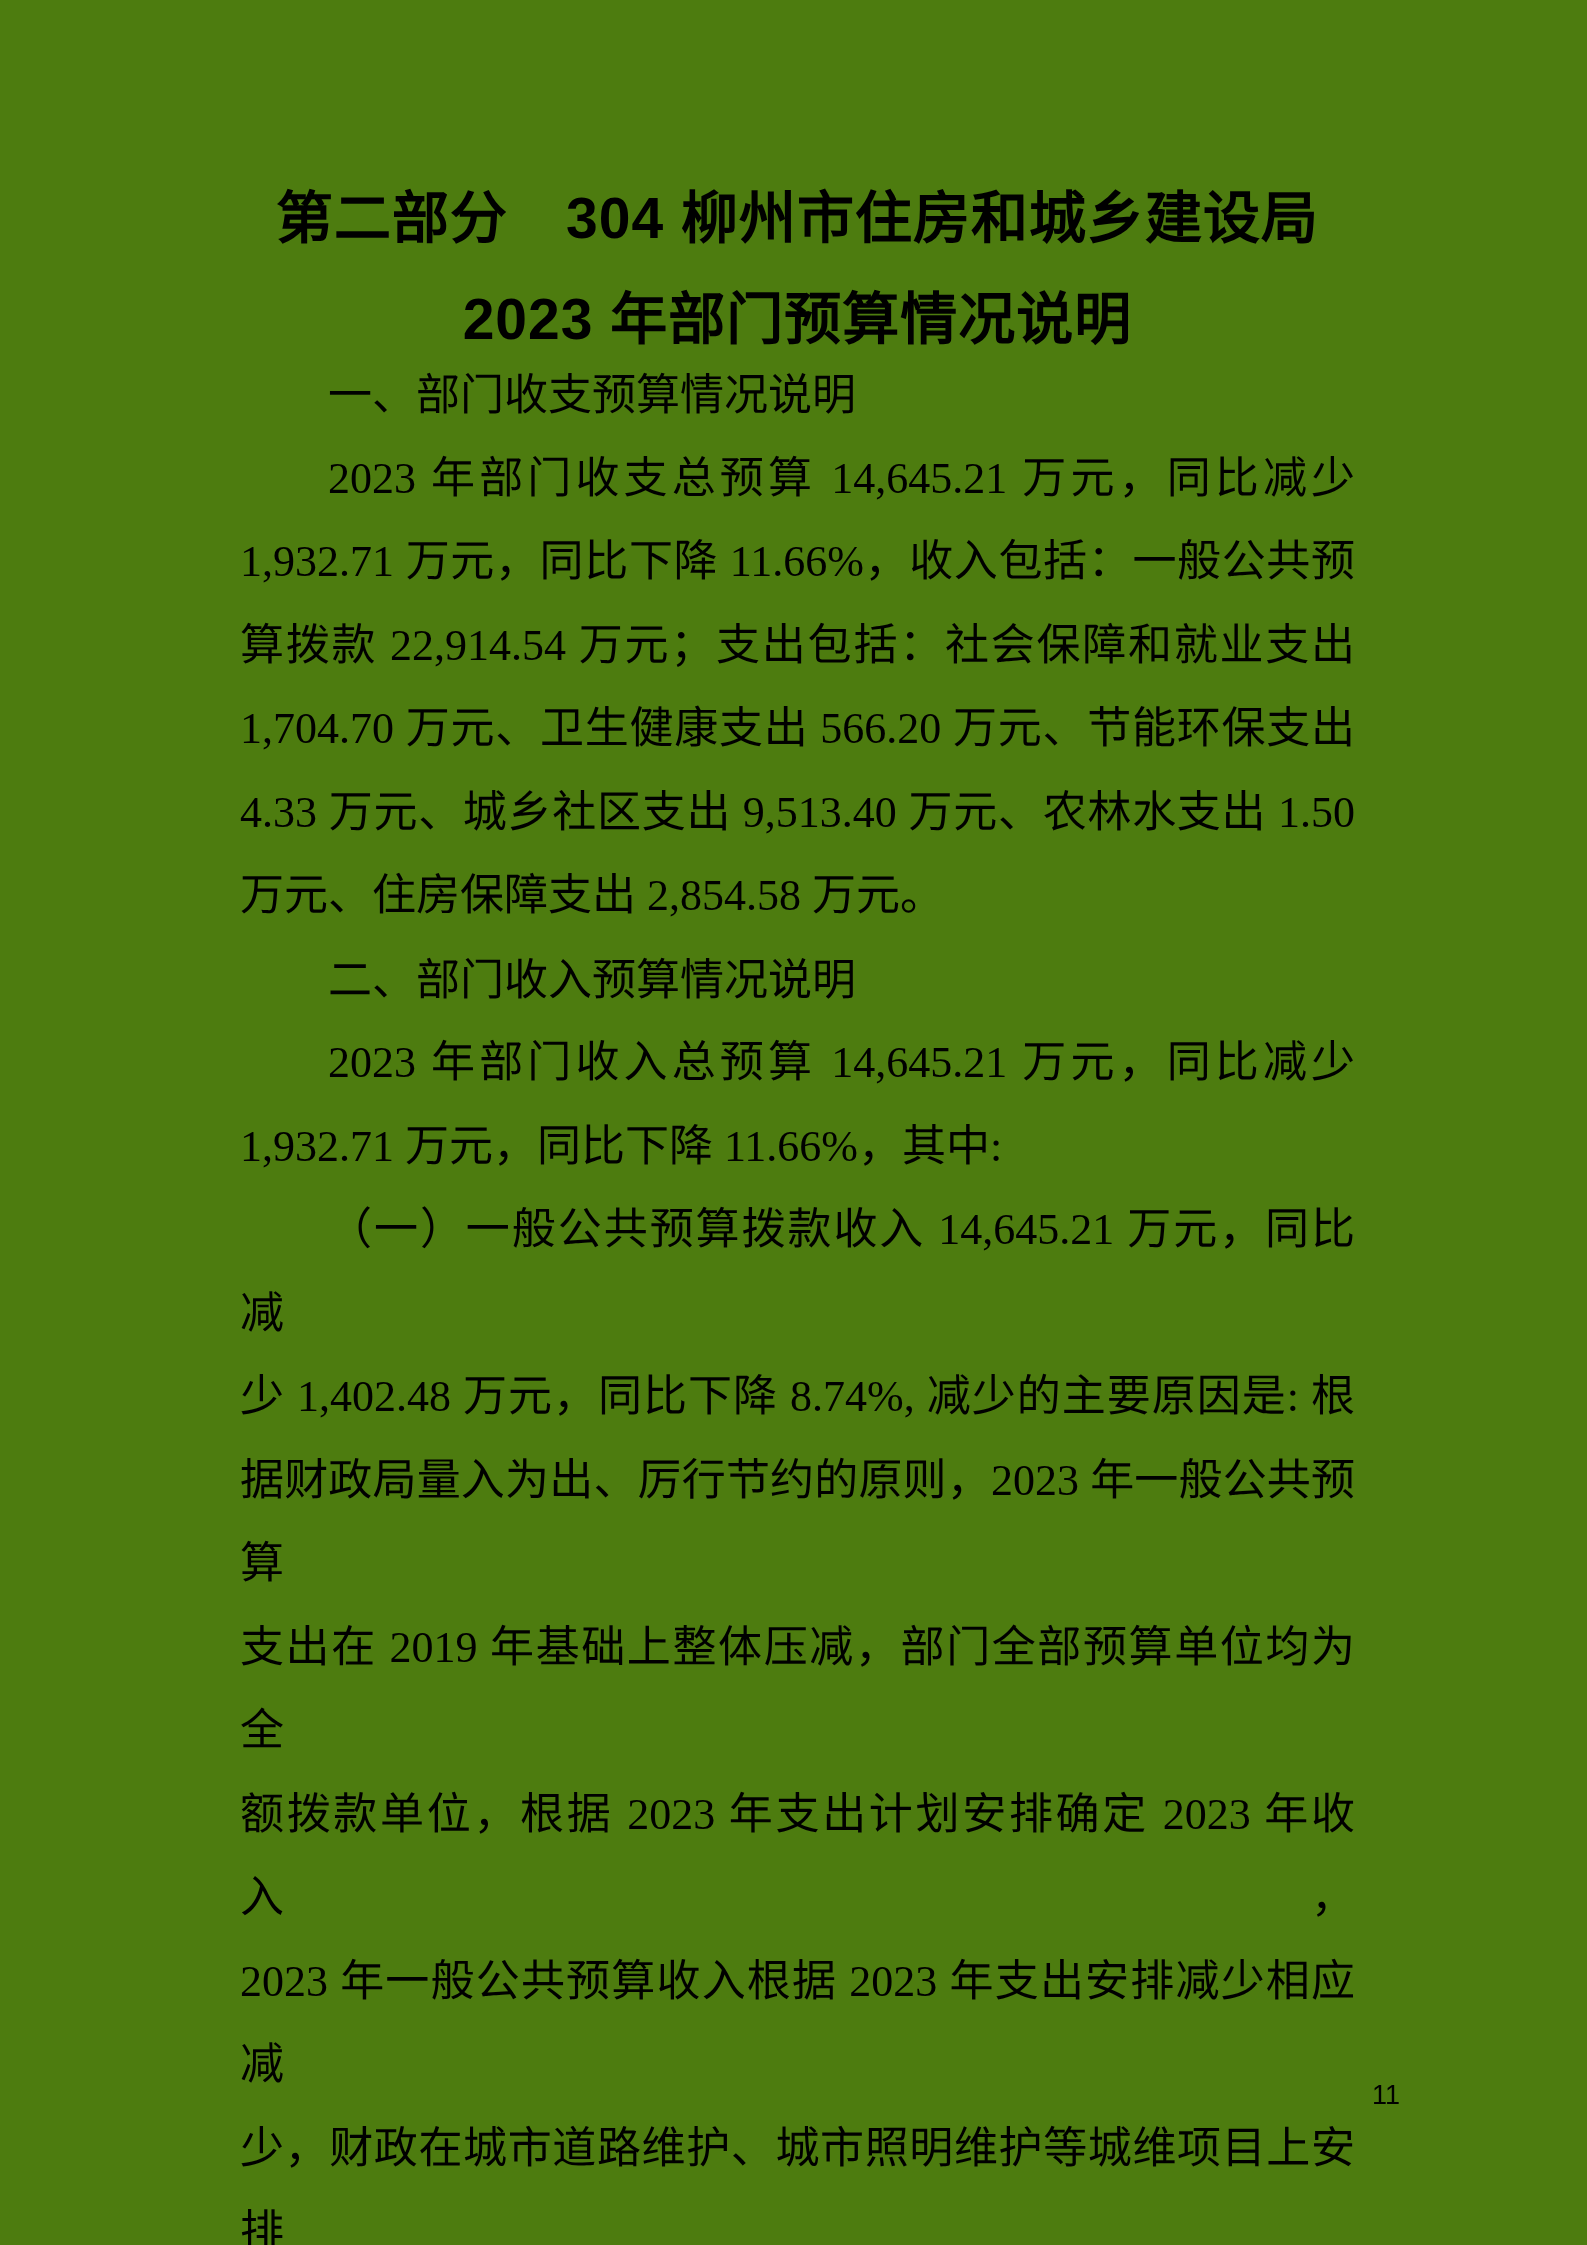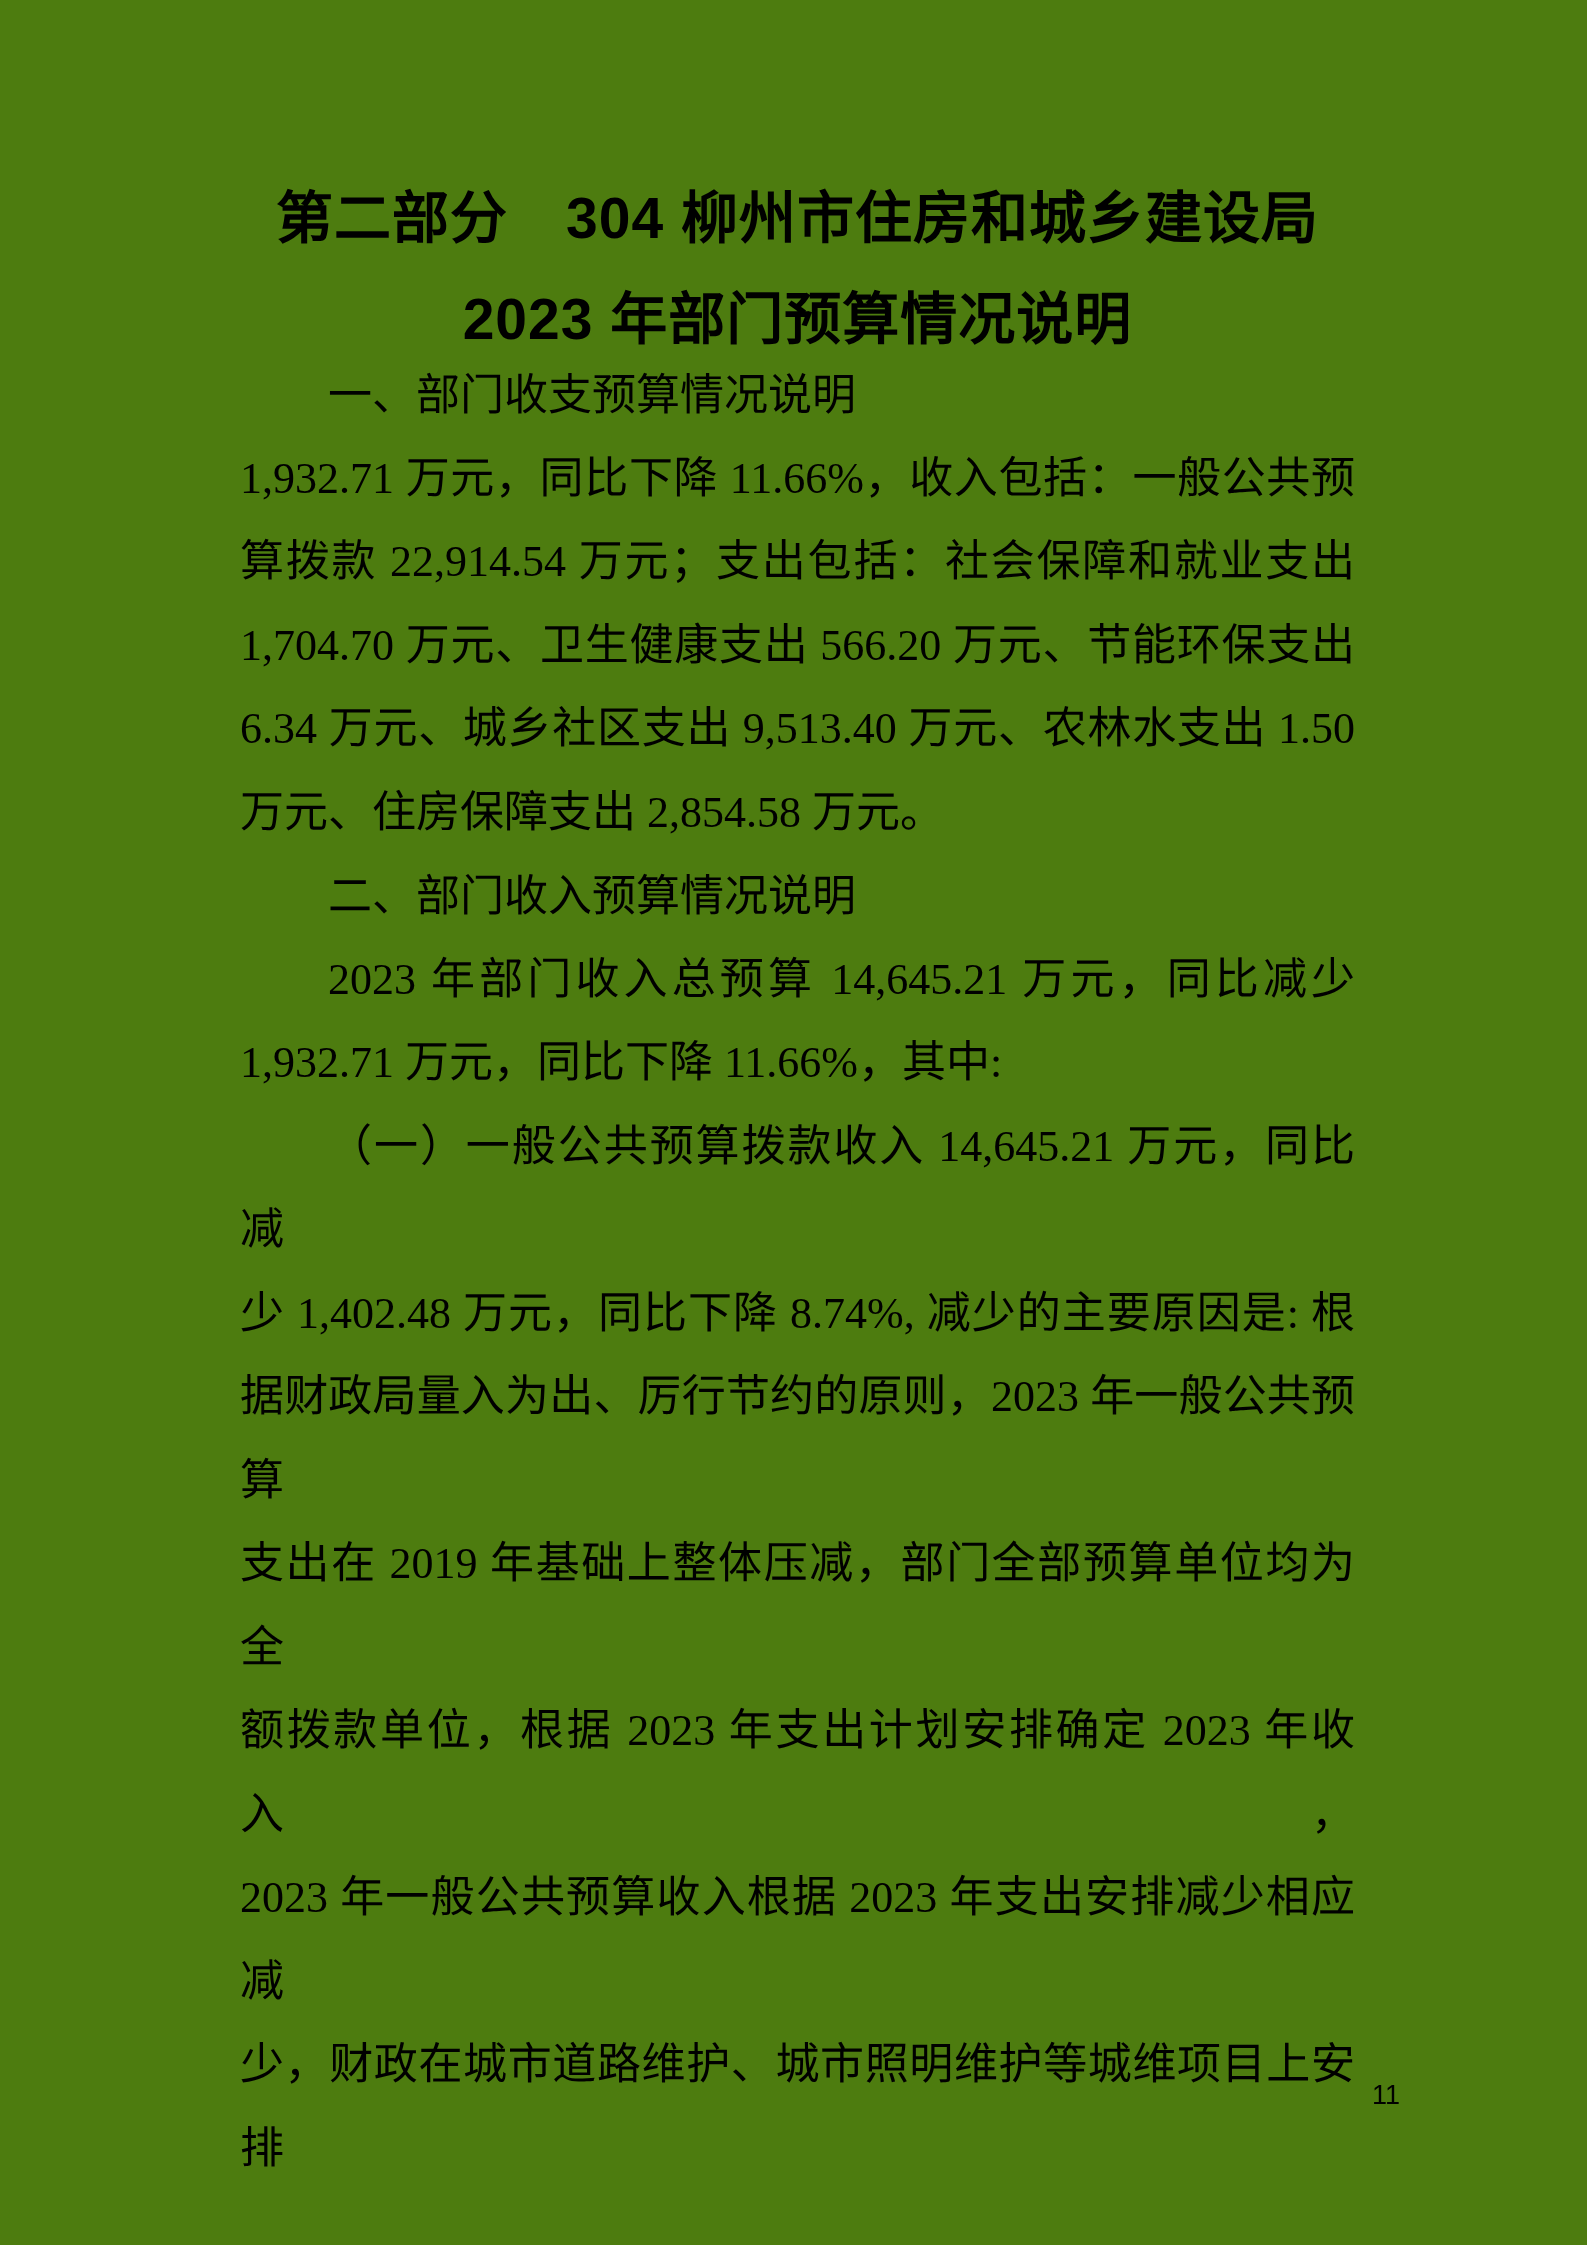--- a/index.html
+++ b/index.html
@@ -72,24 +72,25 @@
 
 <div class="page">
 
   <div class="title-block">
     <div class="title-line">第二部分　304 柳州市住房和城乡建设局</div>
     <div class="title-line">2023 年部门预算情况说明</div>
   </div>
 
   <div class="body-block">
     <div class="line heading indent">一、部门收支预算情况说明</div>
+    <div class="line justify indent">2023 年部门收支总预算 14,645.21 万元，同比减少</div>
     <div class="line justify">1,932.71 万元，同比下降 11.66%，收入包括：一般公共预</div>
     <div class="line justify">算拨款 22,914.54 万元；支出包括：社会保障和就业支出</div>
     <div class="line justify">1,704.70 万元、卫生健康支出 566.20 万元、节能环保支出</div>
-    <div class="line justify">6.34 万元、城乡社区支出 9,513.40 万元、农林水支出 1.50</div>
+    <div class="line justify">4.33 万元、城乡社区支出 9,513.40 万元、农林水支出 1.50</div>
     <div class="line">万元、住房保障支出 2,854.58 万元。</div>
     <div class="line heading indent">二、部门收入预算情况说明</div>
     <div class="line justify indent">2023 年部门收入总预算 14,645.21 万元，同比减少</div>
     <div class="line">1,932.71 万元，同比下降 11.66%，其中:</div>
     <div class="line justify indent">（一）一般公共预算拨款收入 14,645.21 万元，同比减</div>
     <div class="line justify">少 1,402.48 万元，同比下降 8.74%, 减少的主要原因是: 根</div>
     <div class="line justify">据财政局量入为出、厉行节约的原则，2023 年一般公共预算</div>
     <div class="line justify">支出在 2019 年基础上整体压减，部门全部预算单位均为全</div>
     <div class="line justify">额拨款单位，根据 2023 年支出计划安排确定 2023 年收入，</div>
     <div class="line justify">2023 年一般公共预算收入根据 2023 年支出安排减少相应减</div>

